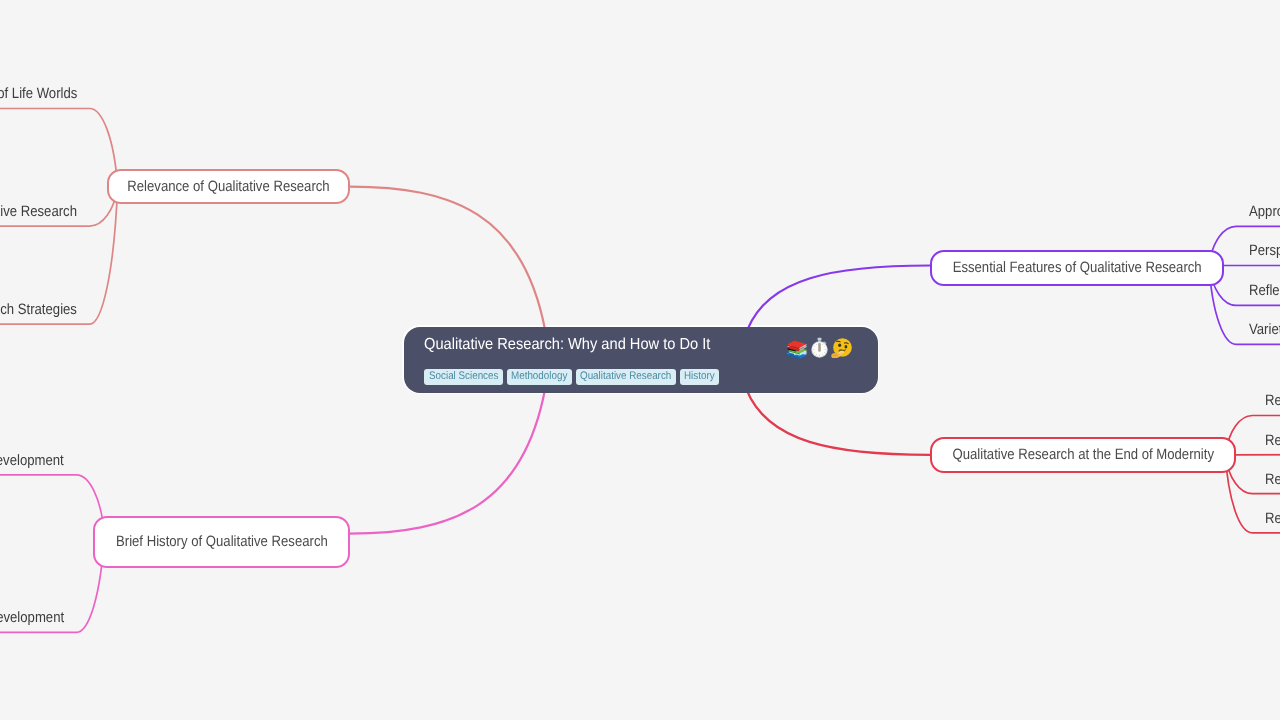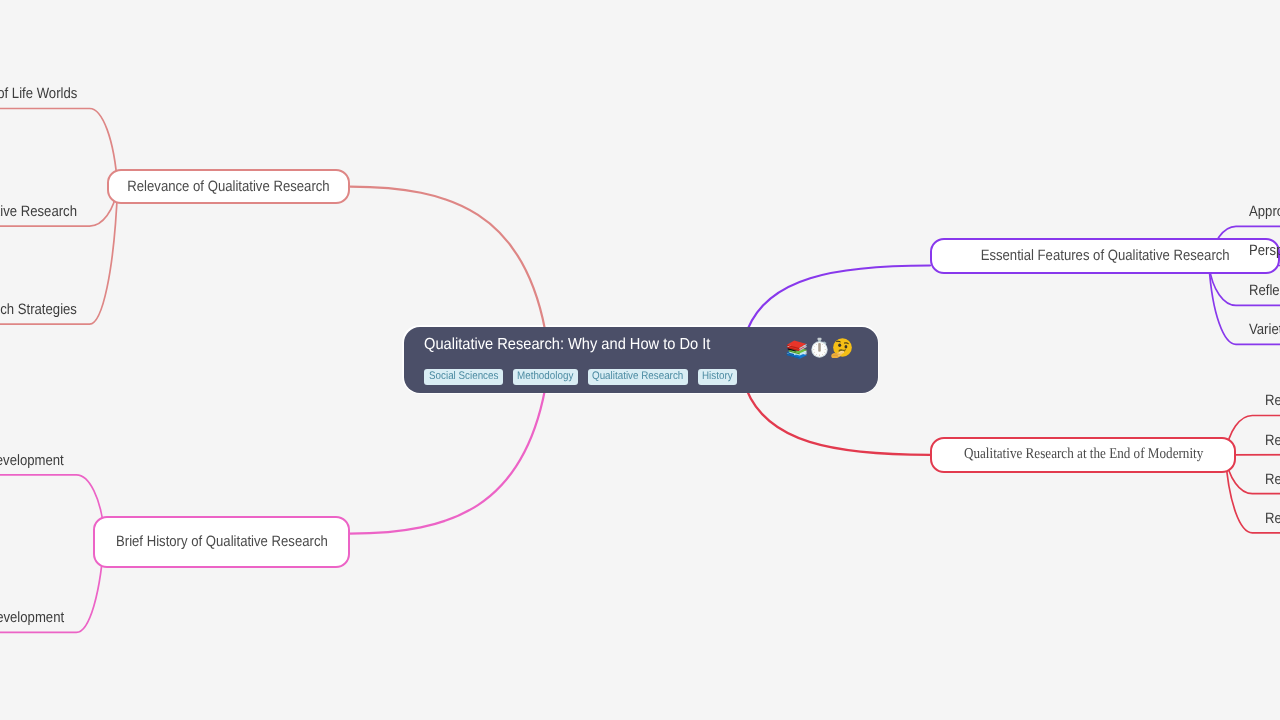--- a/index.html
+++ b/index.html
@@ -26,21 +26,21 @@
     line-height:1;
   }
   .root-title > span[data-name="root-title-text"]{
     display:inline-block;
     transform:scaleX(0.915);
     transform-origin:left top;
     white-space:nowrap;
   }
   .root-emojis{position:absolute;display:flex;align-items:center;}
   .root-emojis .emoji{display:block;}
-  .root-tags{position:absolute;display:flex;gap:10px;align-items:flex-start;}
+  .root-tags{position:absolute;display:flex;gap:4px;align-items:flex-start;}
   .tag{
     background:#d9edf4;
     color:#4c8ba2;
     font-size:11px;
     line-height:15.5px;
     height:15.5px;
     padding:0 4.4px;box-sizing:content-box;
     border-radius:3px;
     white-space:nowrap;
   }
@@ -102,24 +102,24 @@
       <path d="M1225.3 454.8 C1228.54 478.918 1240.1499999999999 493.7 1252.3 493.7 L1340 493.7" fill="none" stroke="#e23a4e" stroke-width="1.7" stroke-linecap="round" data-name="link-modernity-child-2"></path>
       <path d="M1225.3 454.8 C1228.54 503.15999999999997 1240.1499999999999 532.8 1252.3 532.8 L1340 532.8" fill="none" stroke="#e23a4e" stroke-width="1.7" stroke-linecap="round" data-name="link-modernity-child-3"></path>
     </svg>
   <div id="nodes" data-name="mindmap-node-layer">
       <div class="branch" data-name="branch-node-relevance" style="left: 106.6px; top: 168.8px; width: 243.4px; height: 35.6px; border-color: rgb(222, 134, 133);">
         <span class="branch-label" data-name="branch-node-label">Relevance of Qualitative Research</span>
       </div>
       <div class="branch" data-name="branch-node-history" style="left: 93.4px; top: 515.8px; width: 256.3px; height: 52px; border-color: rgb(236, 99, 198);">
         <span class="branch-label" data-name="branch-node-label">Brief History of Qualitative Research</span>
       </div>
-      <div class="branch" data-name="branch-node-features" style="left: 930px; top: 238px; width: 350px; height: 35.6px; border-color: rgb(136, 56, 236);">
+      <div class="branch" data-name="branch-node-features" style="left: 930px; top: 250px; width: 294px; height: 35.6px; border-color: rgb(136, 56, 236);">
         <span class="branch-label" data-name="branch-node-label">Essential Features of Qualitative Research</span>
       </div>
-      <div class="branch" data-name="branch-node-modernity" style="left: 930px; top: 437px; width: 306.3px; height: 35.6px; border-color: rgb(226, 58, 78); font-family: Liberation Serif, serif;">
+      <div class="branch" data-name="branch-node-modernity" style="left: 930px; top: 437px; width: 306.3px; height: 35.6px; border-color: rgb(226, 58, 78);">
         <span class="branch-label" data-name="branch-node-label">Qualitative Research at the End of Modernity</span>
       </div>
       <div class="leaf left" data-name="leaf-node-relevance-0" style="top: 86.4px; right: 1202.7px;"><span data-name="leaf-node-label">Pluralization of Life Worlds</span></div>
       <div class="leaf left" data-name="leaf-node-relevance-1" style="top: 204.1px; right: 1202.7px;"><span data-name="leaf-node-label">Relevance of Qualitative Research</span></div>
       <div class="leaf left" data-name="leaf-node-relevance-2" style="top: 302.1px; right: 1202.7px;"><span data-name="leaf-node-label">Qualitative Research Strategies</span></div>
       <div class="leaf left" data-name="leaf-node-history-0" style="top: 452.7px; right: 1215.9px;"><span data-name="leaf-node-label">The German Development</span></div>
       <div class="leaf left" data-name="leaf-node-history-1" style="top: 610.2px; right: 1215.9px;"><span data-name="leaf-node-label">The American Development</span></div>
       <div class="leaf right" data-name="leaf-node-features-0" style="top: 204.3px; left: 1249px;"><span data-name="leaf-node-label">Appropriateness of Methods and Theories</span></div>
       <div class="leaf right" data-name="leaf-node-features-1" style="top: 243.4px; left: 1249px;"><span data-name="leaf-node-label">Perspectives of the Participants and Their Diversity</span></div>
       <div class="leaf right" data-name="leaf-node-features-2" style="top: 283.2px; left: 1249px;"><span data-name="leaf-node-label">Reflexivity of the Researcher and the Research</span></div>

